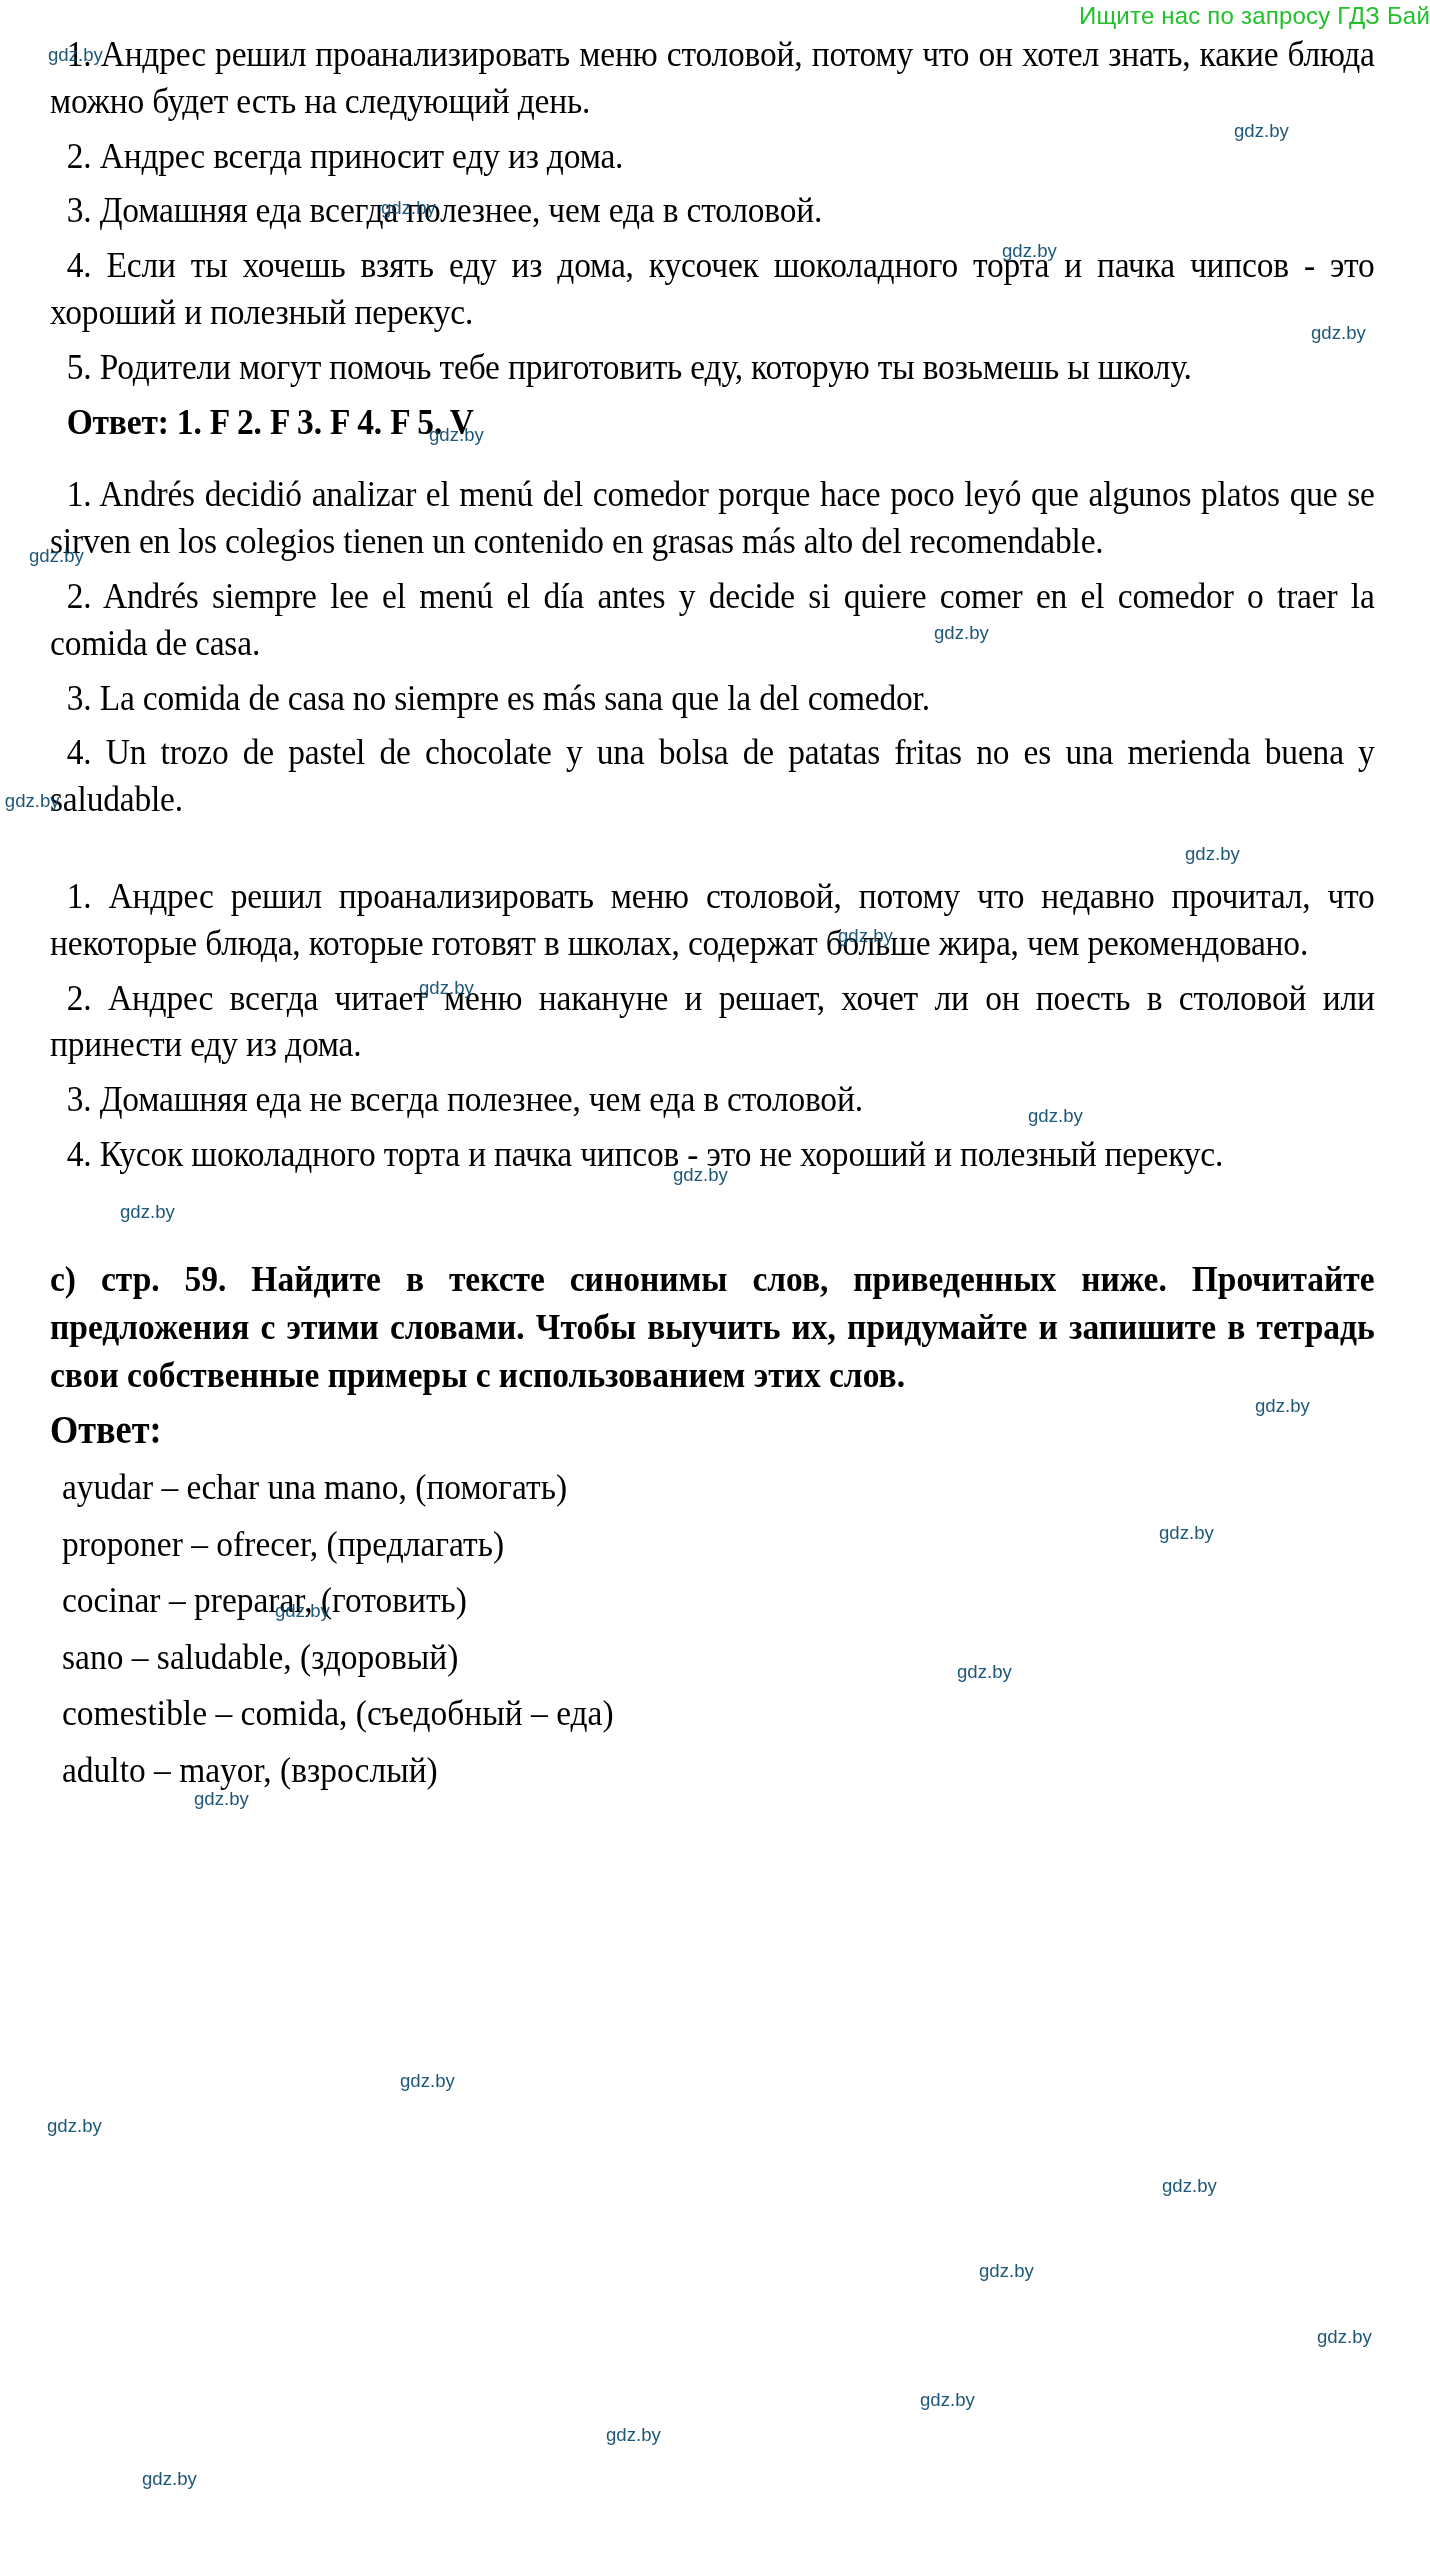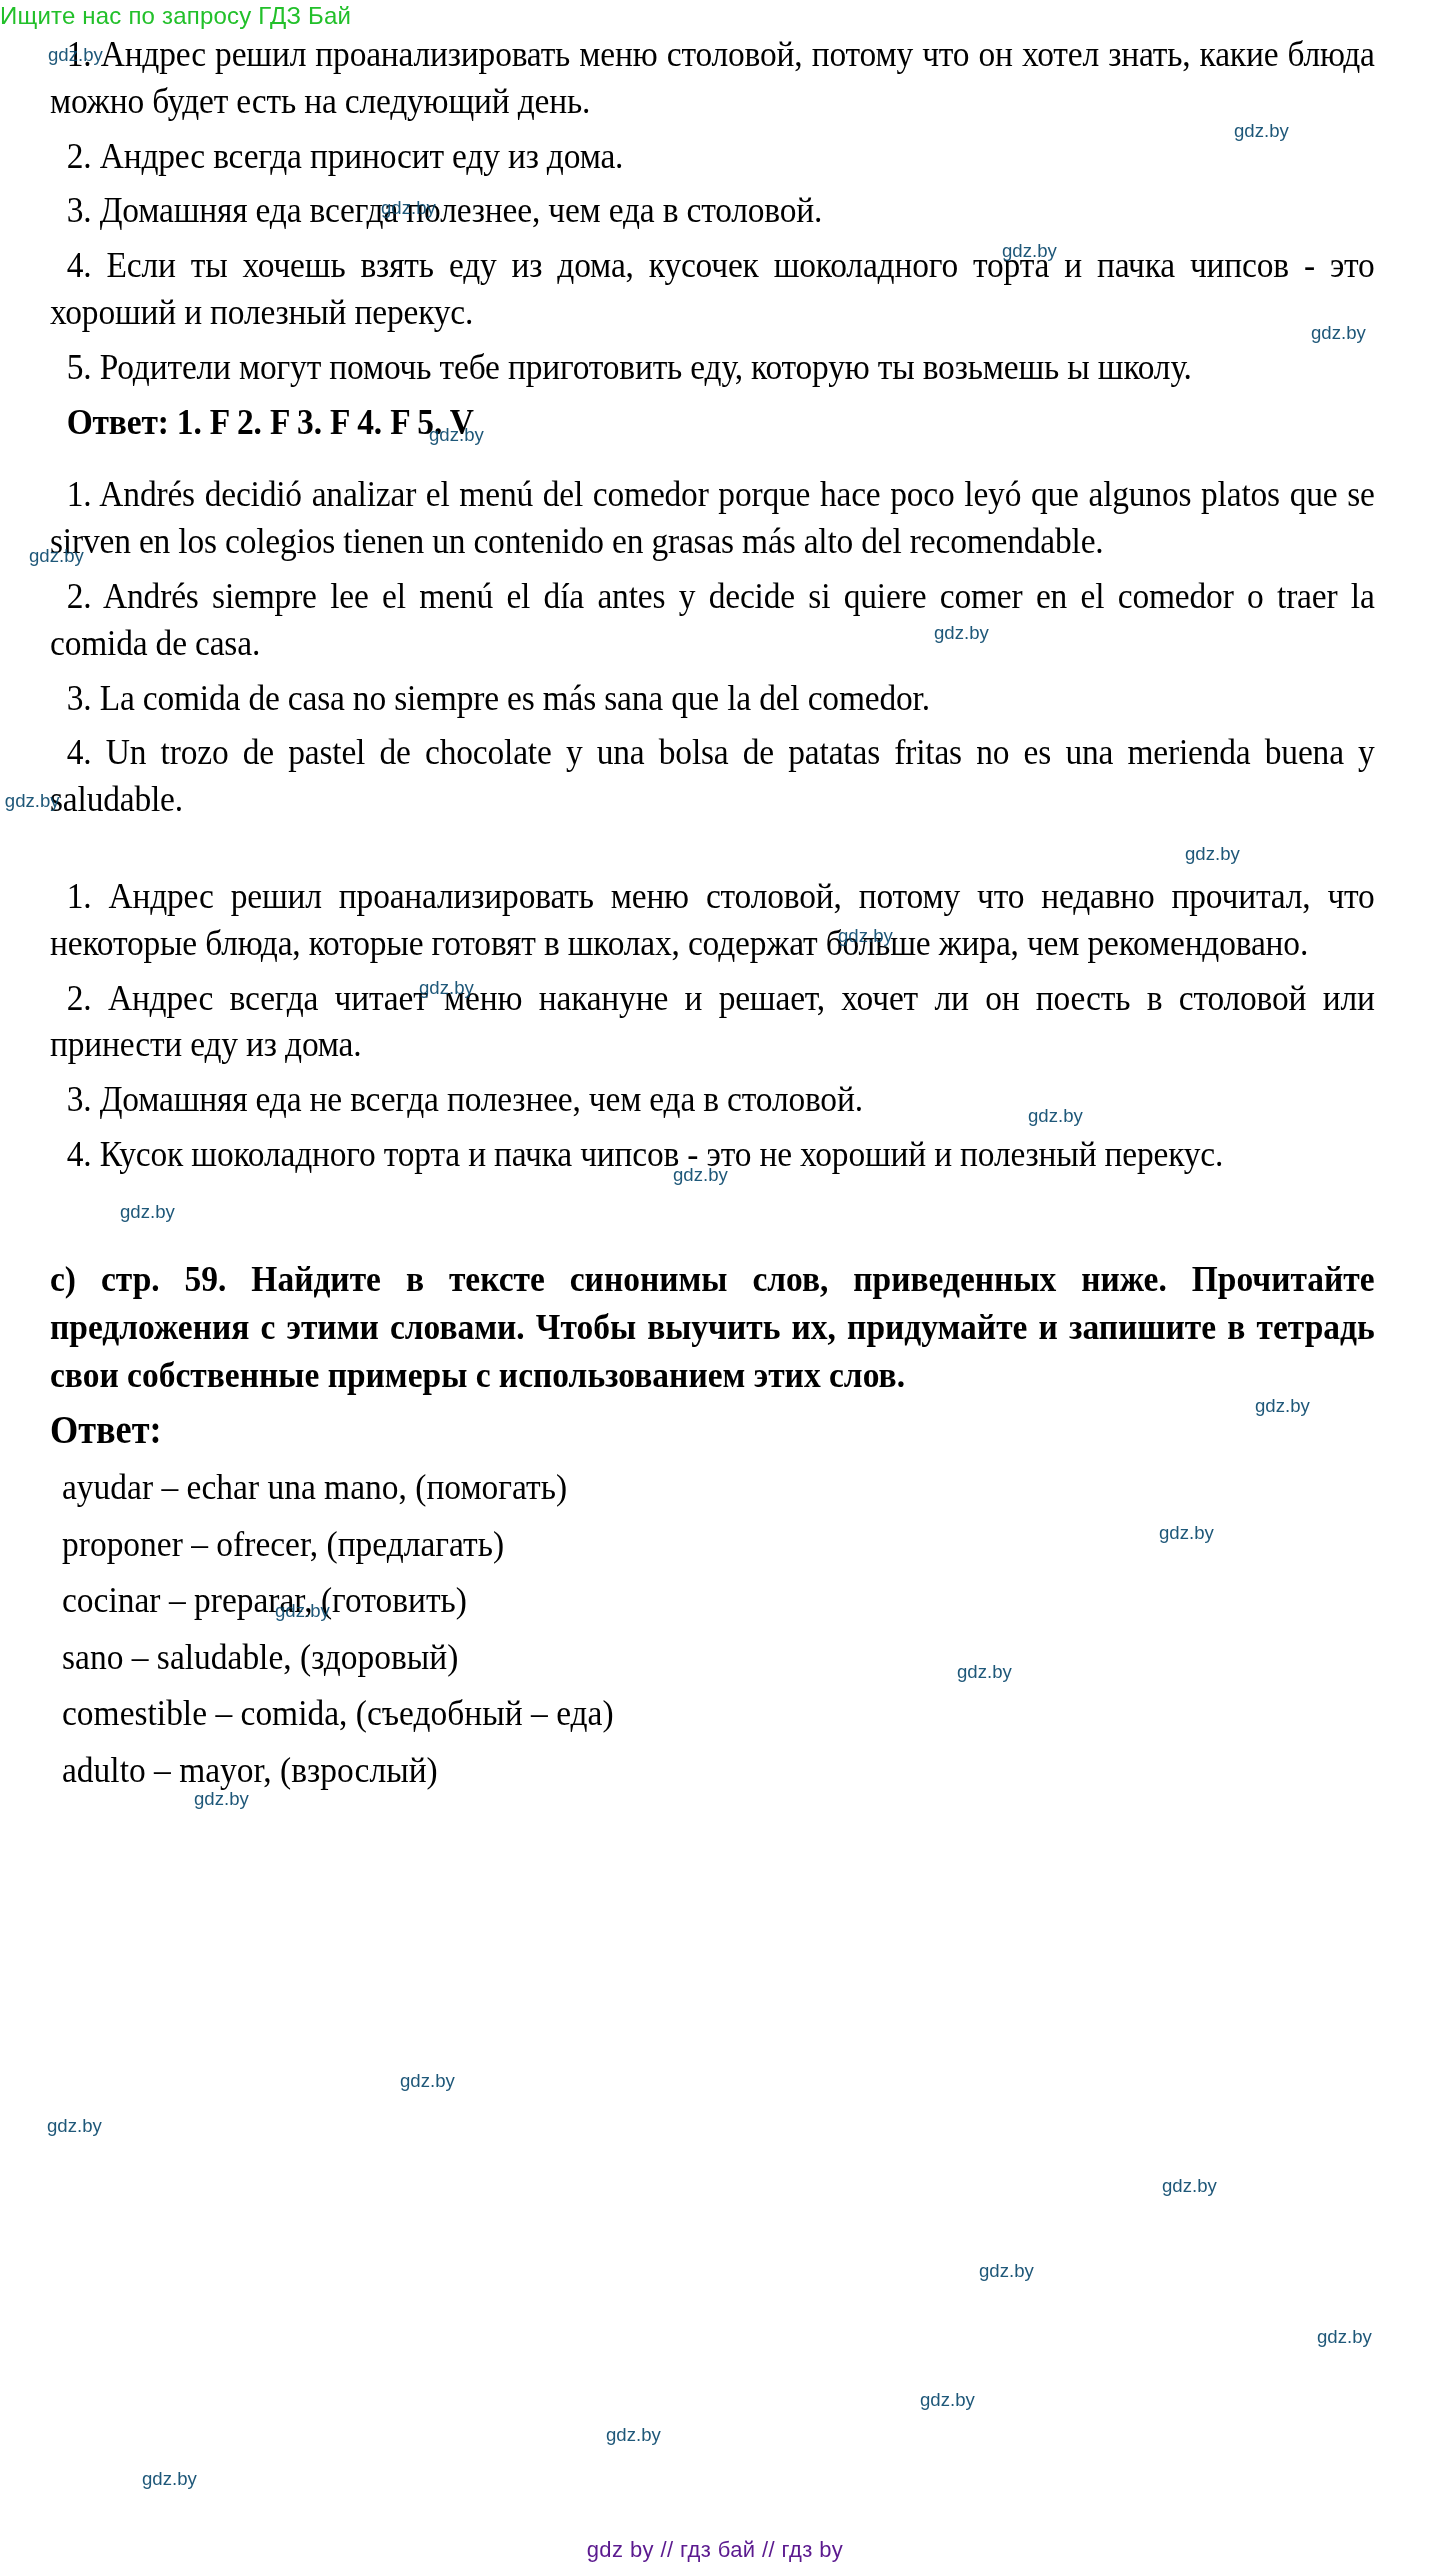--- a/index.html
+++ b/index.html
@@ -20,21 +20,21 @@
     background: #ffffff;
     overflow: hidden;
   }
 
   
   .site-promo {
     position: absolute;
     top: 1.6px;
     left: 0;
     width: 100%;
-    text-align: left;
+    text-align: right;
     font-family: "Liberation Sans", "DejaVu Sans", sans-serif;
     font-size: 24px;
     font-weight: 500;
     letter-spacing: 0.2px;
     color: #22c02a;
     white-space: nowrap;
   }
 
   
   .content {
@@ -197,16 +197,15 @@
   <div class="wm" style="left:194px; top:1788px;">gdz.by</div>
   <div class="wm" style="left:400px; top:2070px;">gdz.by</div>
   <div class="wm" style="left:47px;  top:2115px;">gdz.by</div>
   <div class="wm" style="left:1162px;top:2175px;">gdz.by</div>
   <div class="wm" style="left:979px;top:2260px;">gdz.by</div>
   <div class="wm" style="left:1317px;top:2326px;">gdz.by</div>
   <div class="wm" style="left:920px;top:2389px;">gdz.by</div>
   <div class="wm" style="left:606px; top:2424px;">gdz.by</div>
   <div class="wm" style="left:142px; top:2468px;">gdz.by</div>
 
-  <div class="site-footer">gdz by  //  гдз бай  //  гдз by</div>
 
 </div>
 
 
 </body></html>

